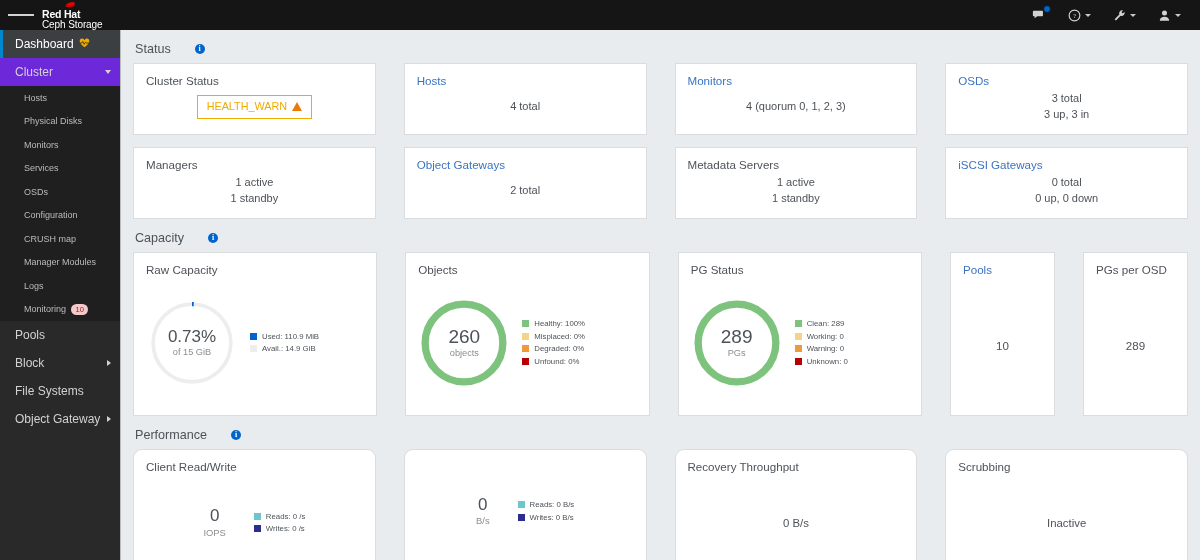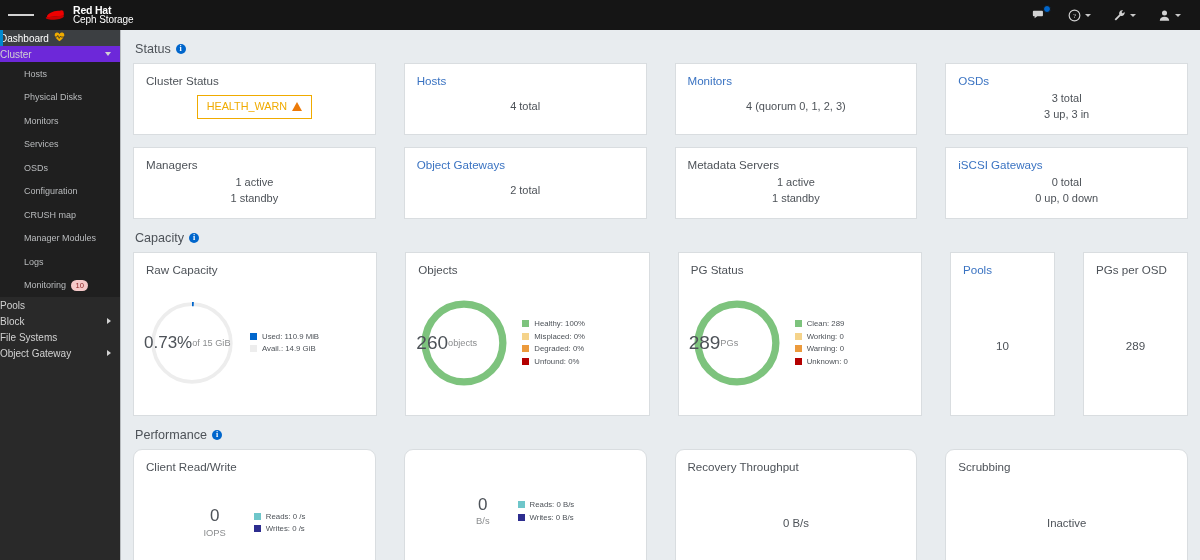--- a/index.html
+++ b/index.html
@@ -20,21 +20,21 @@
   }
   .nav-toggle {
     width: 26px; height: 30px;
     display: flex; align-items: center; justify-content: center;
     margin-left: 8px; cursor: pointer;
   }
   .nav-toggle .bar {
     display:block; width: 13px; height: 1.6px; background: #d2d2d2; margin: 1.6px 0;
   }
   .brand {
-    display: flex; align-items: center; margin-left: 8px; height: 30px;
+    display: flex; align-items: center; margin-left: 8px; height: 30px; flex-direction: column;
   }
   .rh-hat { width: 26px; height: 18px; margin-right: 5px; }
   .brand-text { line-height: 1.02; }
   .brand-line1 {
     font-size: 10.5px; font-weight: bold; color: #ffffff; letter-spacing: -0.2px;
     display:block;
   }
   .brand-line2 {
     font-size: 10px; color: #ffffff; letter-spacing: -0.1px; display:block;
   }
@@ -62,23 +62,23 @@
   .sidebar {
     position: absolute; top: 30px; left: 0;
     width: 121px; height: 530px;
     background: #292929;
     border-right: 1px solid #b8bcbf;
     overflow: hidden;
   }
   .side-item {
     position: relative;
     display: flex; align-items: center;
-    height: 16px;
-    padding-right: 9px;
-    font-size: 10px; color: #d2d2d2;
+    height: 28px;
+    padding-left: 15px; padding-right: 9px;
+    font-size: 12px; color: #d2d2d2;
     cursor: pointer; white-space: nowrap;
   }
   .side-item.active {
     background: #3c3f42; color: #ffffff;
   }
   .side-item.active::before {
     content: ""; position: absolute; left: 0; top: 0;
     width: 2.5px; height: 100%; background: #0088ce;
   }
   .side-item.group-open { background: #6d28d9; }
@@ -109,20 +109,21 @@
     position: absolute; top: 30px; left: 121px;
     width: 1079px; height: 530px;
     background: #e8ecef;
     padding: 12px 12px 0 12px;
     overflow: hidden;
   }
   .section-title {
     display: flex; align-items: center;
     font-size: 12.6px; color: #4d5258;
     margin: 0 0 7px 2px;
+    gap: 19px;
   }
   .section-title.perf { margin-top: 11px; }
   .info-icon {
     display: inline-flex; align-items: center; justify-content: center;
     width: 10px; height: 10px; border-radius: 50%;
     background: #0066cc; color: #fff;
     font-size: 8px; font-weight: bold;
     margin-left: 5px; font-family: "Liberation Serif", serif;
     line-height: 1;
   }
@@ -169,22 +170,22 @@
   
   .cap-row { height: 164px; }
   .cap-card { display: flex; flex-direction: column; }
   .cap-body {
     flex: 1; display: flex; align-items: center;
     padding: 0 10px 6px 10px;
   }
   .donut-wrap { position: relative; width: 96px; height: 96px; flex: 0 0 auto; }
   .donut-center {
     position: absolute; inset: 0;
-    display: flex; flex-direction: row;
-    align-items: center; 
+    display: flex; flex-direction: column;
+    align-items: center; justify-content: center;
   }
   .donut-main { font-size: 17px; color: #4d5258; line-height: 1.05; }
   .donut-main.big { font-size: 19px; }
   .donut-sub { font-size: 9.2px; color: #8b8d8f; margin-top: 1px; }
   .legend {
     margin-left: 10px; display: flex; flex-direction: column; gap: 3.5px;
   }
   .legend-row {
     display: flex; align-items: center;
     font-size: 7.8px; color: #4d5258; white-space: nowrap;

